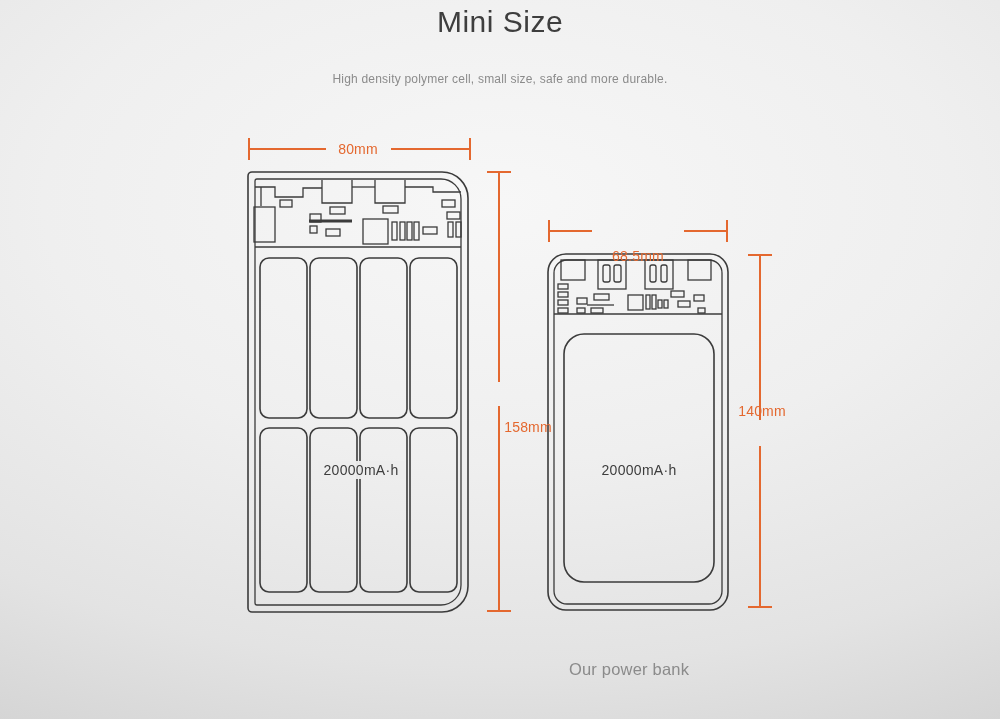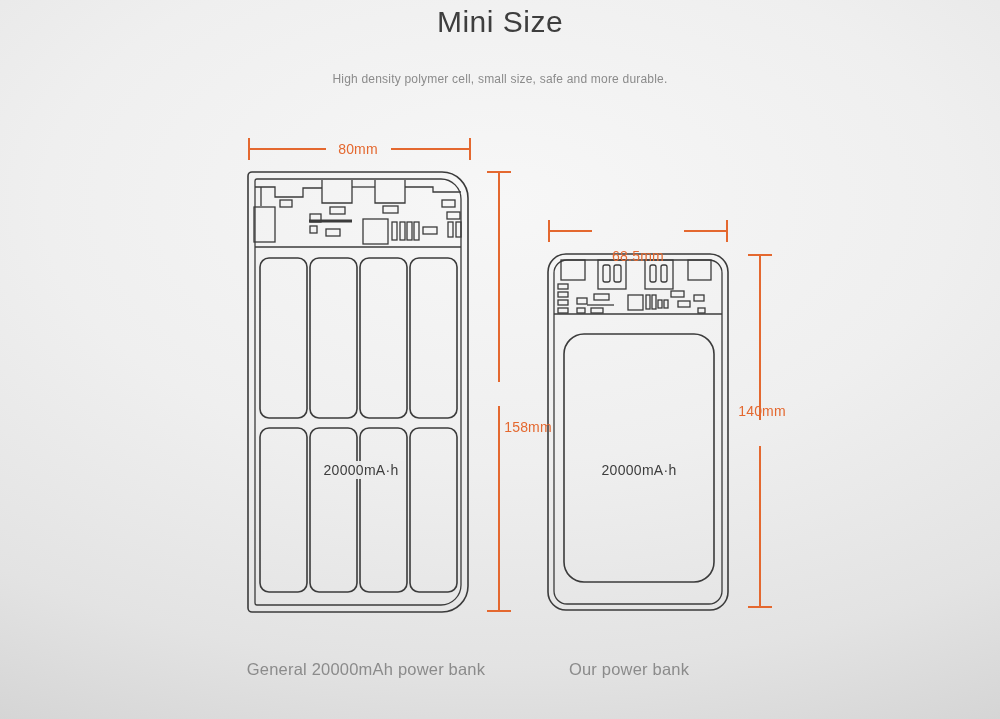--- a/index.html
+++ b/index.html
@@ -163,17 +163,16 @@
   <div class="abs dim-label" style="left:528px;top:394px;margin-top:33px;">158mm</div>
 
   <div class="abs dim-label" style="left:638px;top:231px;margin-top:25px;">68.5mm</div>
 
   <div class="abs dim-label" style="left:762px;top:411px;">140mm</div>
 
   <div class="abs capacity halo" style="left:361px;top:470px;">20000mA·h</div>
 
   <div class="abs capacity" style="left:639px;top:470px;">20000mA·h</div>
 
-  <div class="abs caption" style="left:366px;top:669px;">General 20000mAh power bank</div>
 
   <div class="abs caption" style="left:629px;top:669px;">Our power bank</div>
 
 </div>
 
 </body></html>

